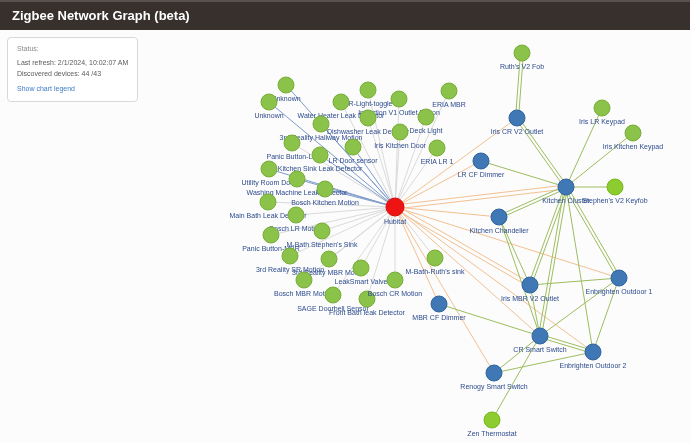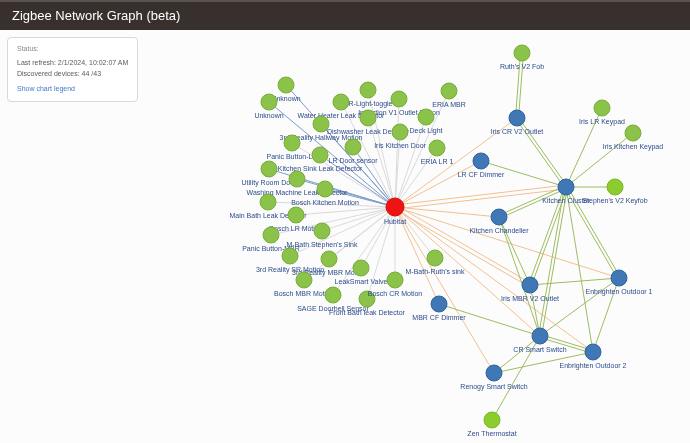--- a/index.html
+++ b/index.html
@@ -17,21 +17,21 @@
     height: 443px;
   }
   .titlebar {
     position: absolute;
     top: 0; left: 0; right: 0;
     height: 28px;
     background: #37302c;
     border-top: 2px solid #5a524f;
     color: #ffffff;
     font-size: 13px;
-    font-weight: 400;
+    font-weight: 700;
     line-height: 28px;
     padding-left: 12px;
     z-index: 3;
   }
   .status-panel {
     position: absolute;
     left: 7px;
     top: 37px;
     background: #ffffff;
     border: 1px solid #d8d8d8;

